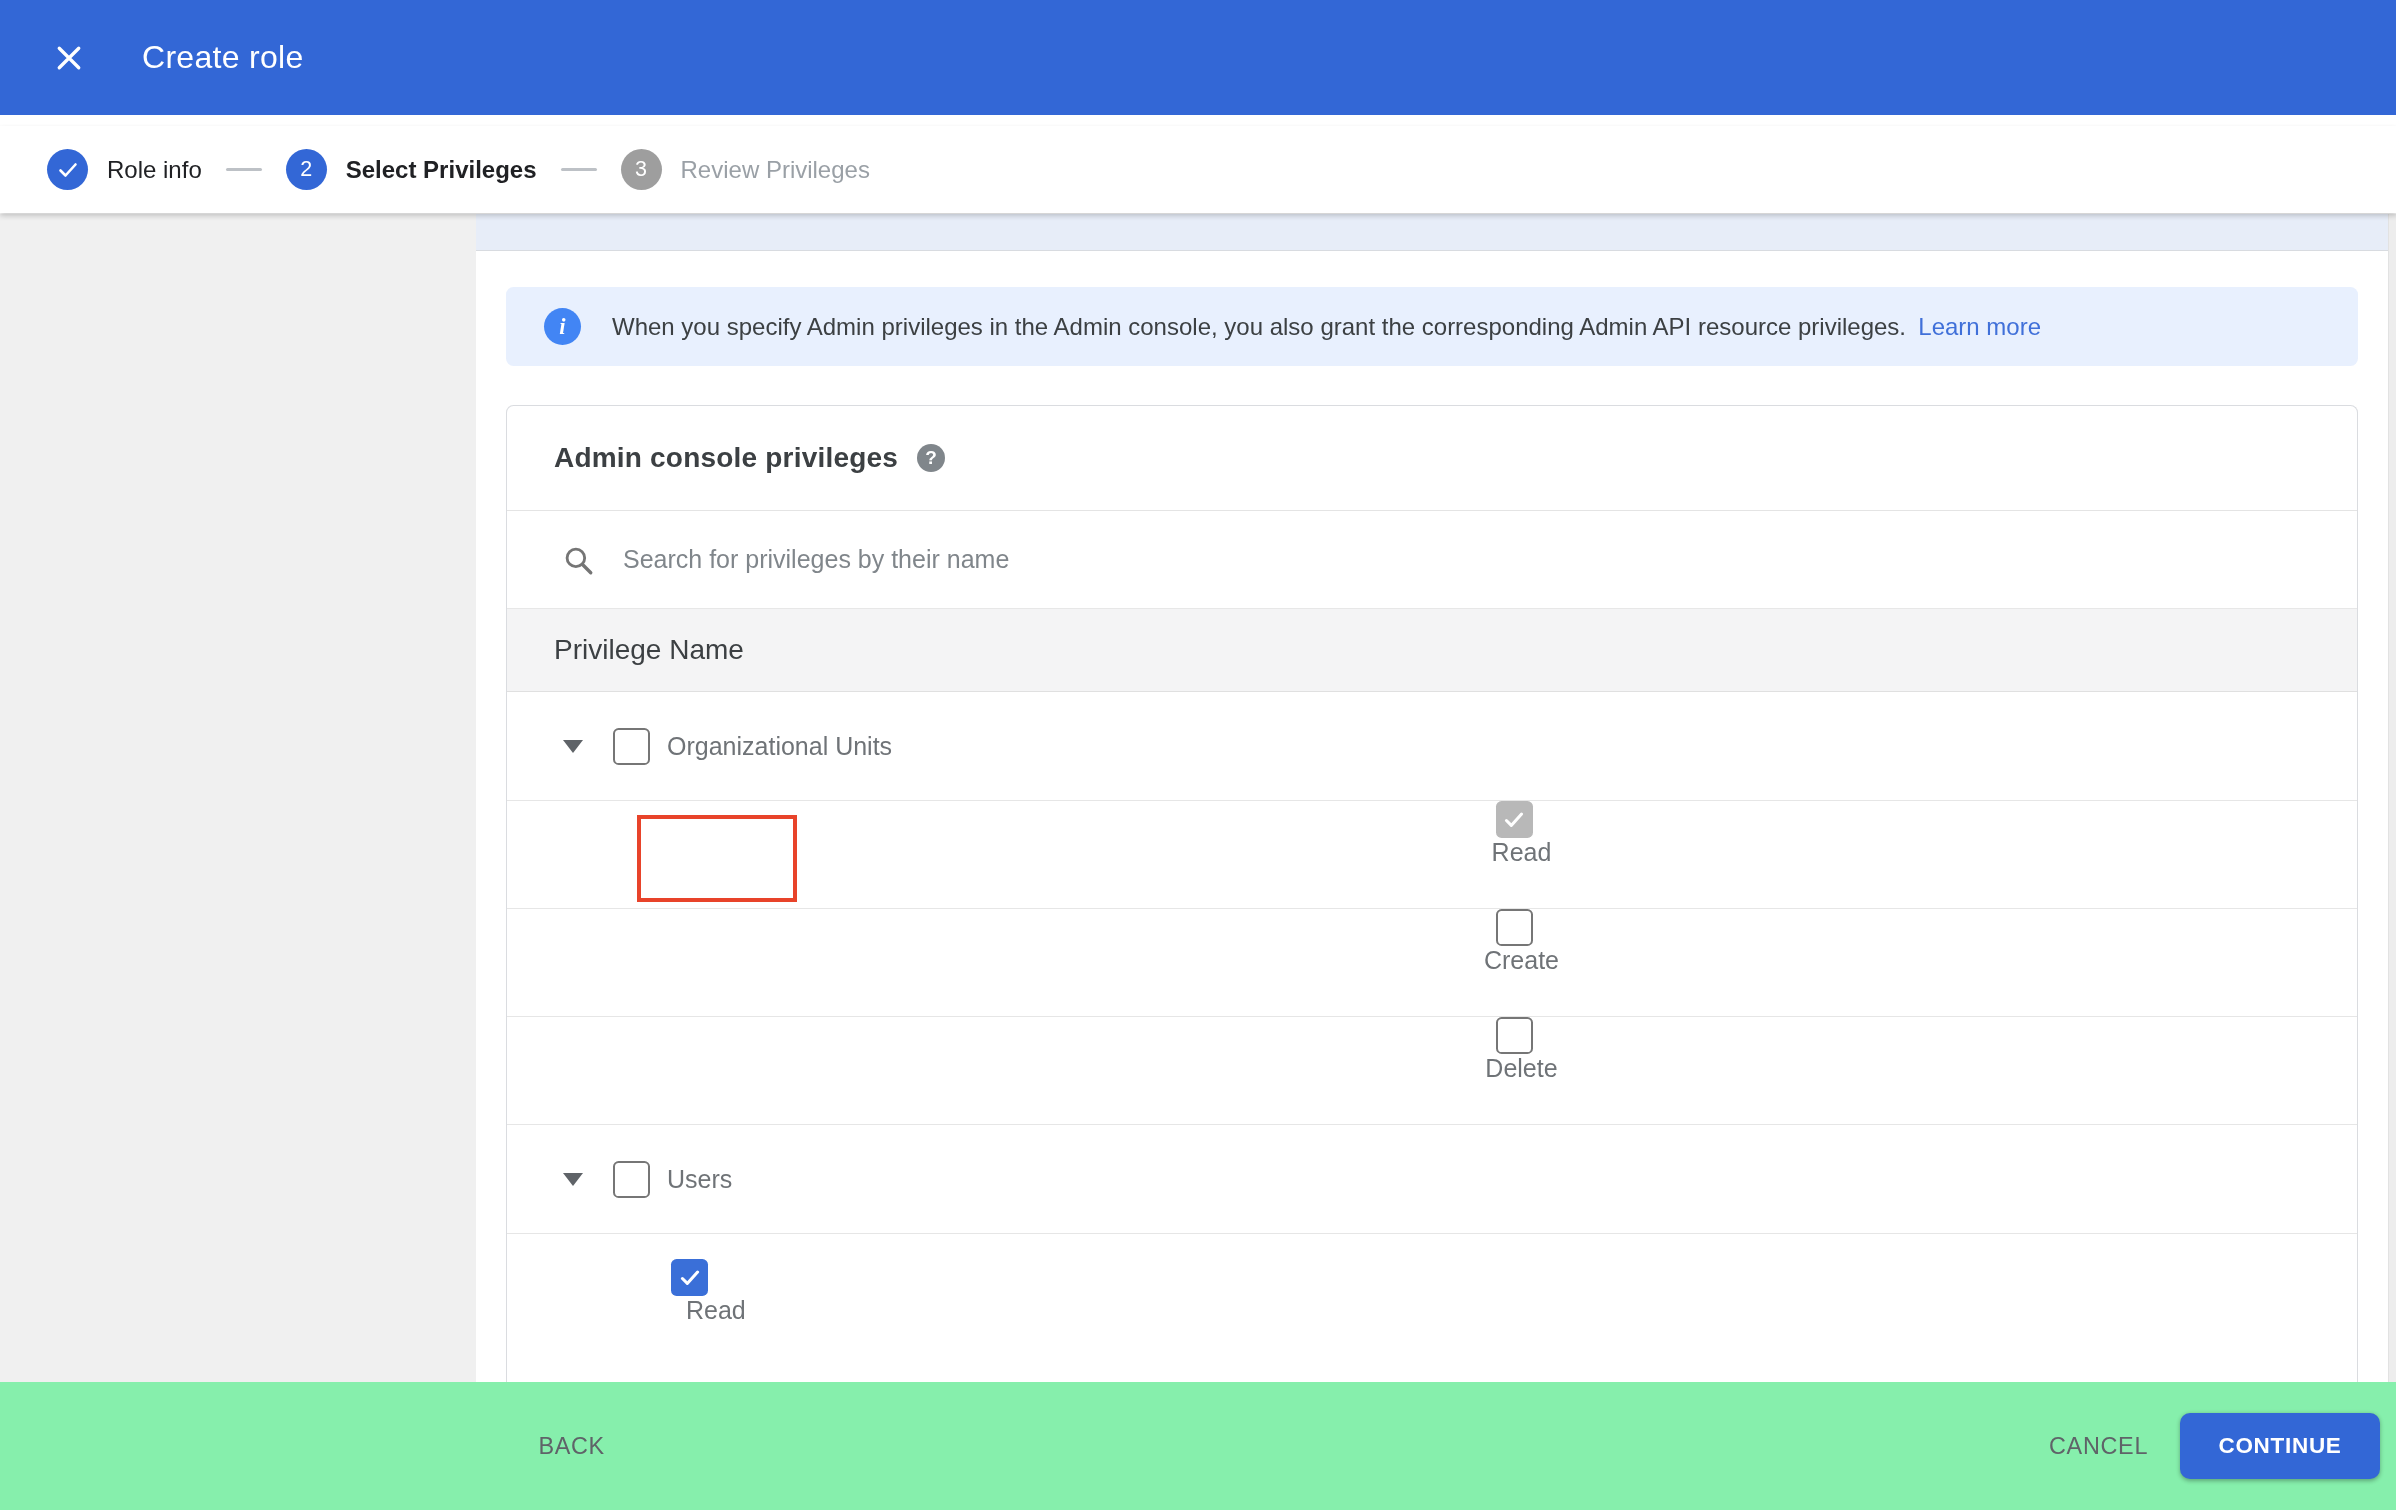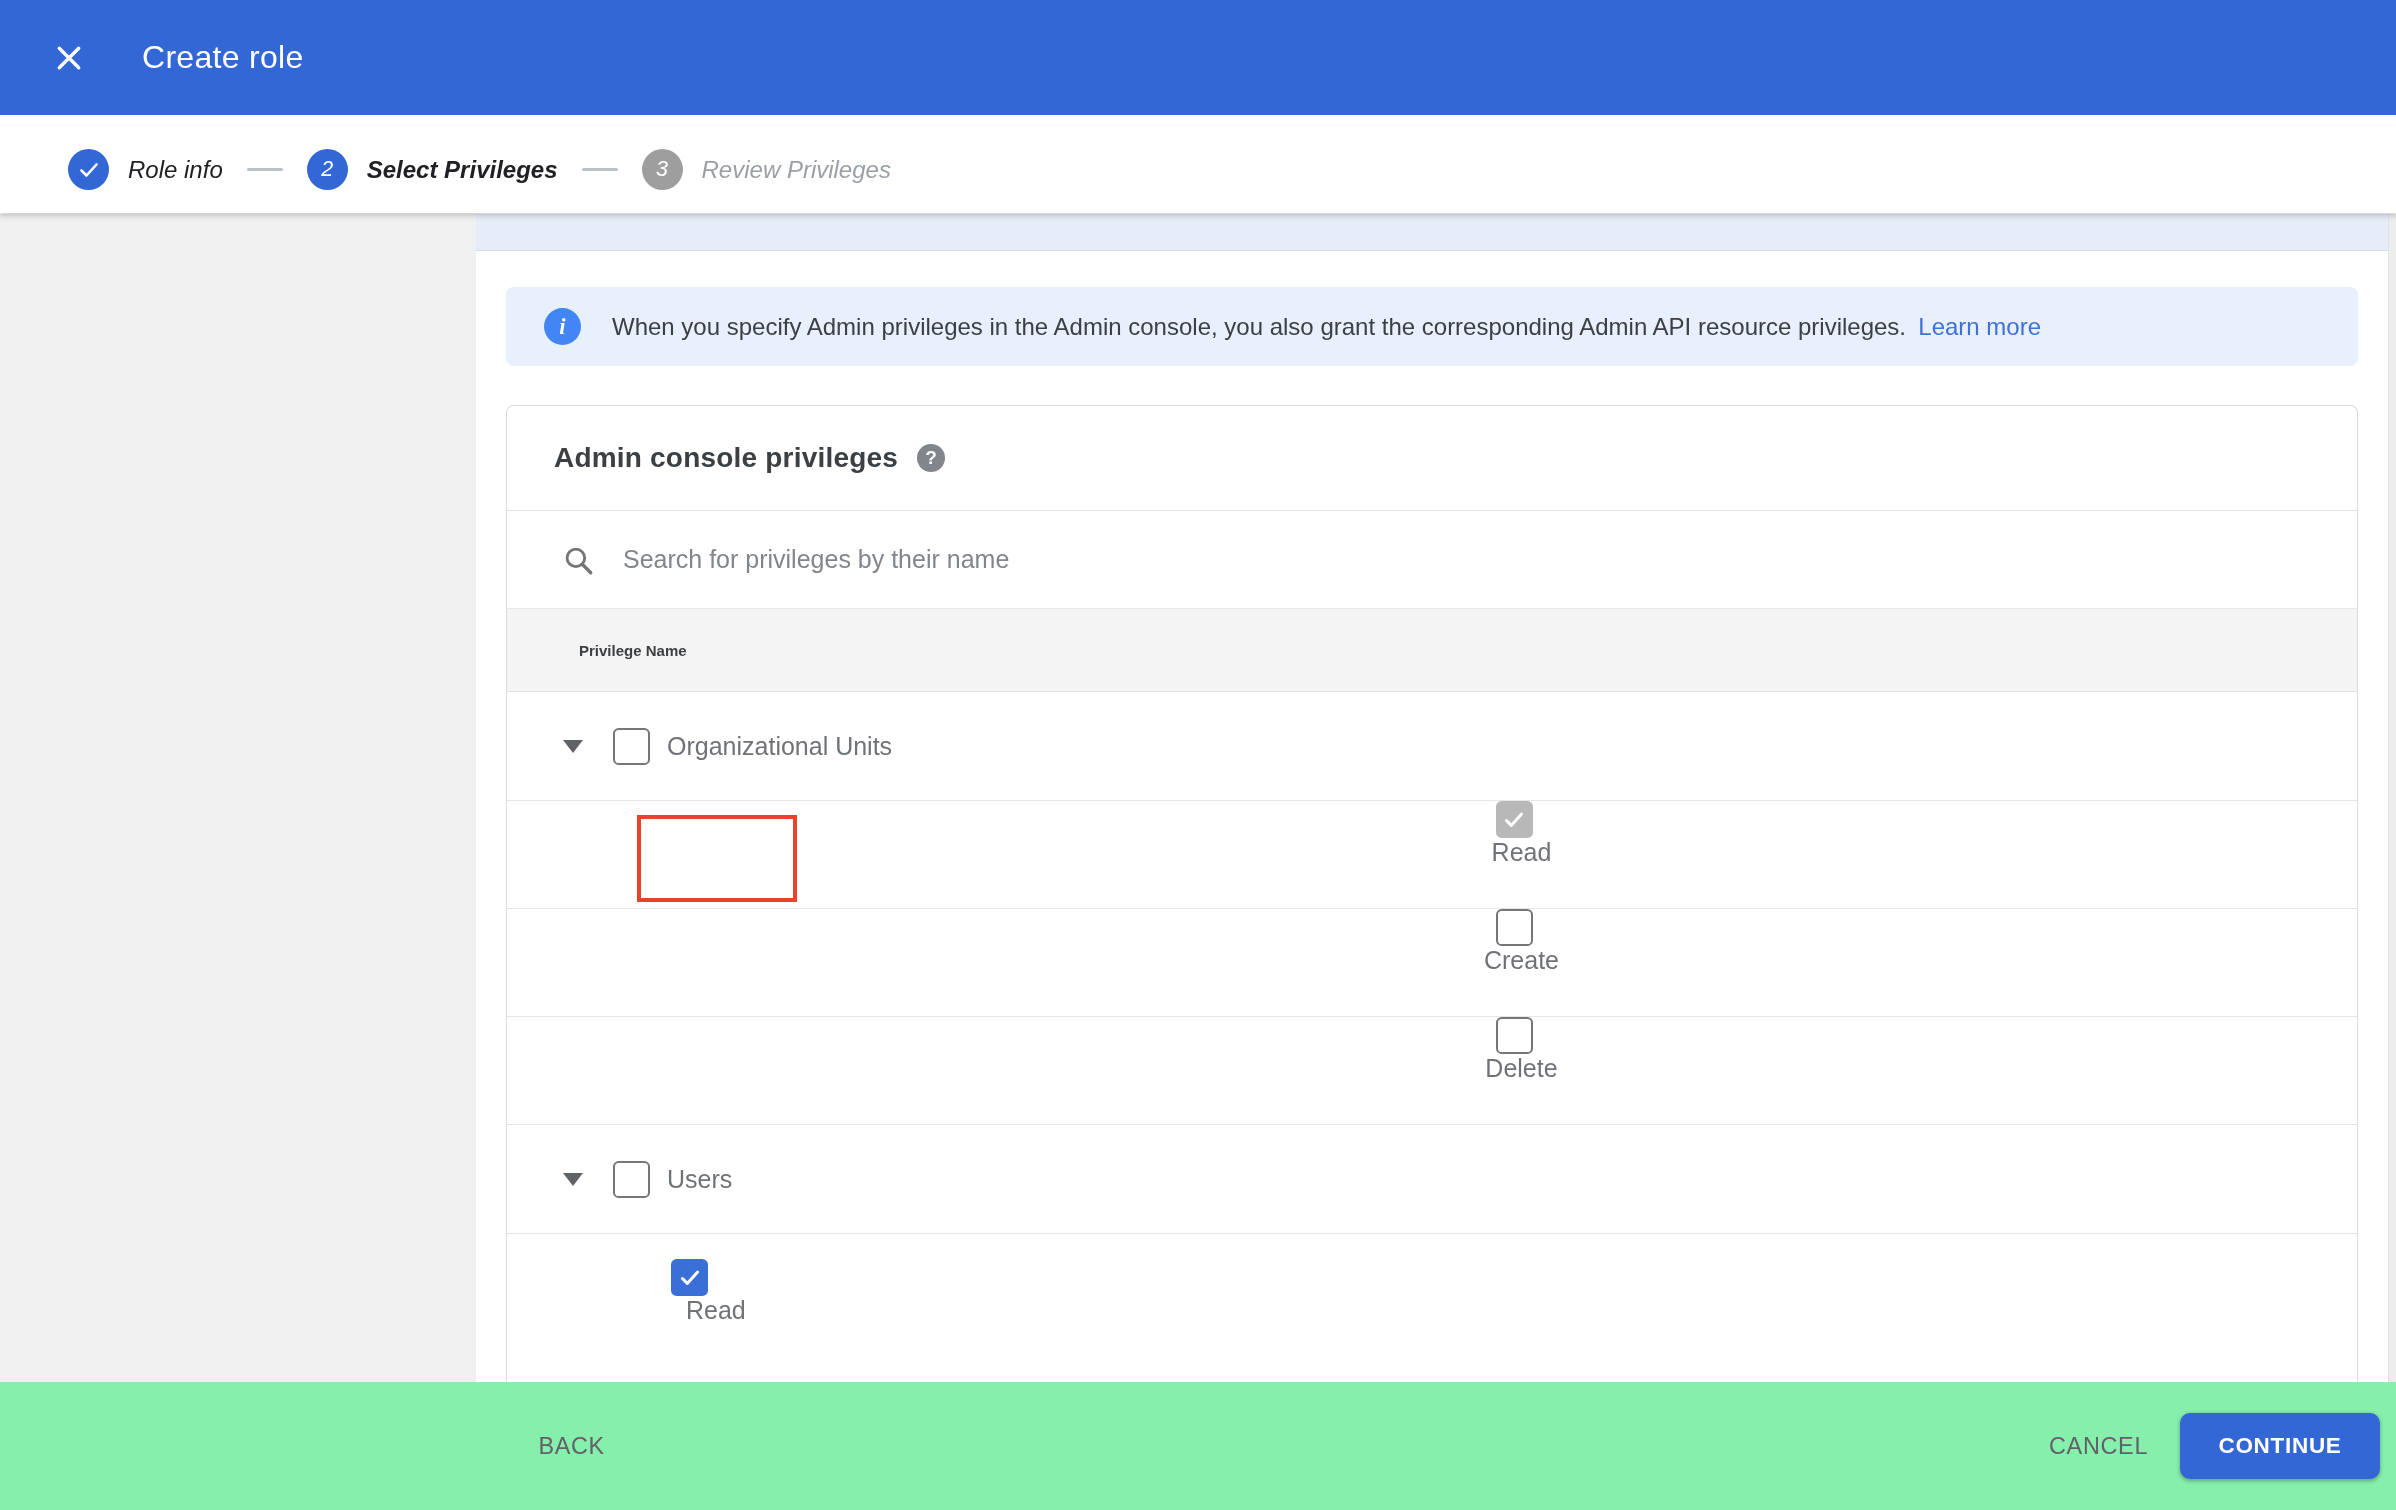--- a/index.html
+++ b/index.html
@@ -9,22 +9,22 @@
 
   
   .app-header { position:absolute; top:0; left:0; width:100%; height:115px;
     background:#3367d6; display:flex; align-items:center; padding-left:43px; z-index:10; }
   .close-btn { width:52px; height:52px; display:flex; align-items:center; justify-content:center;
     cursor:pointer; flex:0 0 auto; }
   .app-title { color:#fff; font-size:32px; font-weight:400; margin-left:47px; letter-spacing:0.3px; }
 
   
   .stepper { position:absolute; top:126px; left:0; width:100%; height:87px; background:#fff;
-    display:flex; align-items:center; padding-left:68px; z-index:9;
-    box-shadow:0 2.8px 5.6px rgba(0,0,0,.22);font-style:italic; }
+    display:flex; align-items:center; padding-left:47px; z-index:9;
+    box-shadow:0 2.8px 5.6px rgba(0,0,0,.22); }
   .step { display:flex; align-items:center; }
   .step-circle { width:41px; height:41px; border-radius:50%; display:flex; align-items:center;
     justify-content:center; color:#fff; font-size:21.5px; font-weight:500; flex:0 0 auto; }
   .step-circle.blue { background:#3367d6; }
   .step-circle.gray { background:#9e9e9e; }
   .step-label { margin-left:19px; font-size:24px; color:#202124; }
   .step-label.bold { font-weight:700; }
   .step-label.muted { color:#9aa0a6; }
   .step-dash { width:36px; height:2.8px; background:#bdc1c6; margin:0 24px; border-radius:1.9px; }
 
@@ -56,21 +56,21 @@
   .help-icon { width:28px; height:28px; border-radius:50%; background:#80868b; color:#fff;
     font-size:19px; font-weight:700; display:flex; align-items:center; justify-content:center;
     margin-left:19px; cursor:pointer; }
   .search-row { height:98px; border-top:0.9px solid #e4e4e4; display:flex; align-items:center;
     padding-left:54px; }
   .search-input { border:none; outline:none; flex:1; margin-left:28px; font-size:25px;
     color:#3c4043; font-family:inherit; background:transparent; }
   .search-input::placeholder { color:#80868b; opacity:1; }
   .table-header { height:84px; background:#f4f4f5; border-top:0.9px solid #e7e7e7;
     border-bottom:0.9px solid #e0e0e0; display:flex; align-items:center; padding-left:47px; }
-  .table-header span { font-size:15px; font-weight:700; color:#3c4043;margin-left:25px; }
+  .table-header span { font-size:28px; font-weight:400; color:#3c4043; }
 
   
   .priv-row { position:relative; display:flex; align-items:center;
     border-bottom:0.9px solid #e6e6e6; }
   .priv-row.parent { height:109px; padding-left:56px; }
   .priv-row.child { height:108px; padding-left:164px;flex-direction:column; }
   .priv-row.cut { height:187px; border-bottom:none; align-items:flex-start; padding-top:25px; }
   .expander { width:0; height:0; border-left:10.3px solid transparent; border-right:10.3px solid transparent;
     border-top:13px solid #5f6368; margin-right:30px; cursor:pointer; flex:0 0 auto; }
   .cbx { width:37px; height:37px; border-radius:5.6px; flex:0 0 auto; cursor:pointer;

